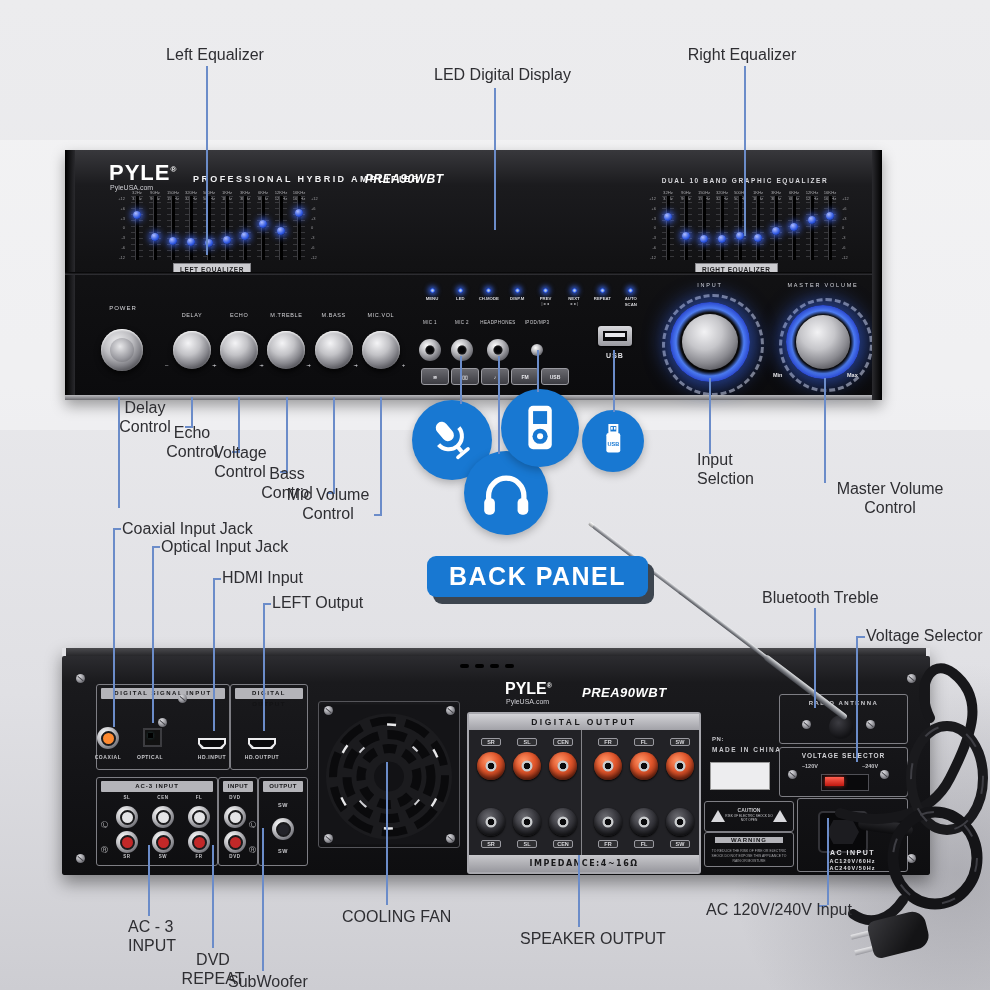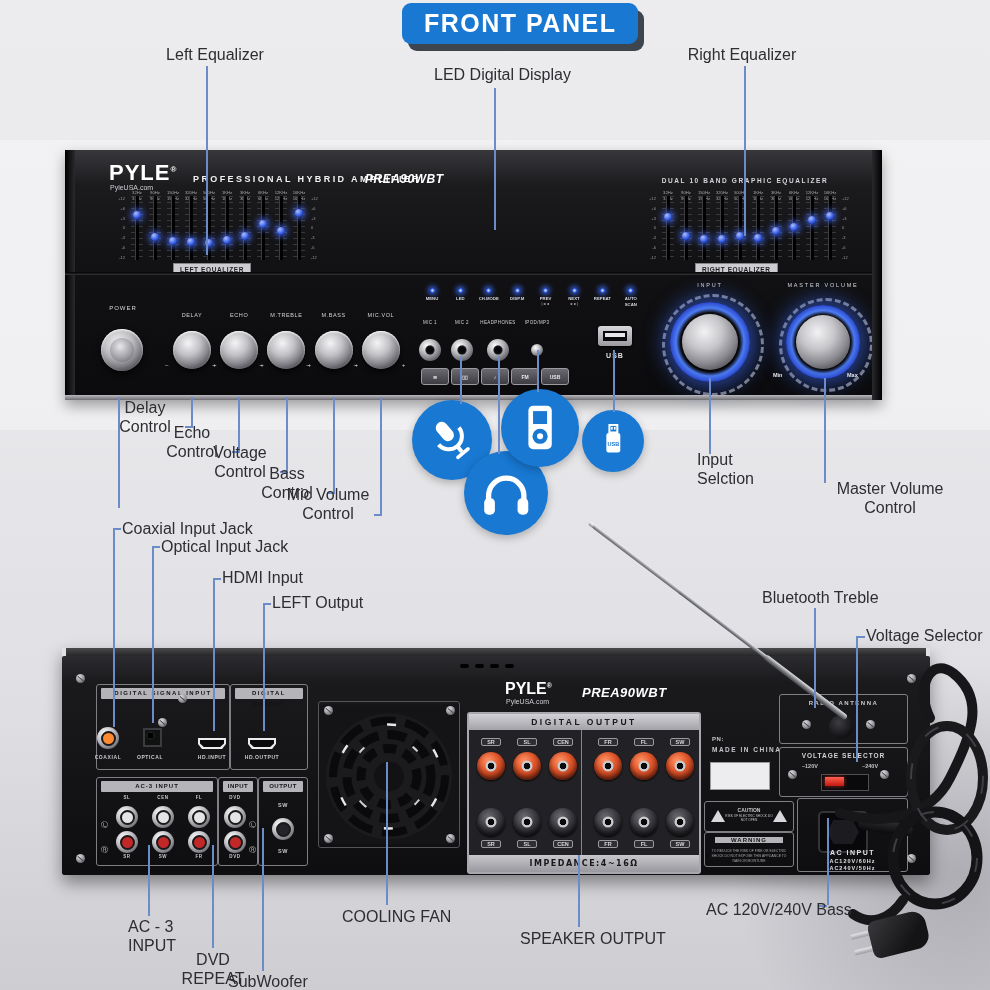--- a/index.html
+++ b/index.html
@@ -198,21 +198,21 @@
   
   #pnrect{position:absolute;background:#ededef;border:1px solid #999;}
 </style>
 </head>
 <body>
 
 <div id="stage">
   <div id="band1"></div>
   <div id="shade-br"></div>
 
-  <div class="badge" style="left:402px;top:3px;">FRONT PANEL</div>
+  <div class="badge" style="left:427px;top:556px;">BACK PANEL</div>
 
   <div class="co ctr" style="left:140px;top:46px;width:150px;">Left Equalizer</div>
   <div class="co ctr" style="left:415px;top:66px;width:175px;">LED Digital Display</div>
   <div class="co ctr" style="left:667px;top:46px;width:150px;">Right Equalizer</div>
   <div class="lv" style="left:206px;top:66px;height:189px;"></div>
   <div class="lv" style="left:494px;top:88px;height:142px;"></div>
   <div class="lv" style="left:744px;top:66px;height:170px;"></div>
 
   <div id="fp">
     <div id="fp-brand"><span>PYLE</span><sup>®</sup></div>
@@ -873,14 +873,14 @@
   <div class="lv" style="left:578px;top:855px;height:72px;"></div>
   <div class="lv" style="left:827px;top:818px;height:87px;"></div>
   <div class="lh" style="left:819px;top:905px;width:8px;"></div>
   <div class="co" style="left:128px;top:918px;width:90px;">AC - 3
 INPUT</div>
   <div class="co ctr" style="left:167px;top:951px;width:92px;">DVD REPEAT
 (L/R)</div>
   <div class="co" style="left:228px;top:973px;">SubWoofer</div>
   <div class="co" style="left:342px;top:908px;">COOLING FAN</div>
   <div class="co" style="left:520px;top:930px;">SPEAKER OUTPUT</div>
-  <div class="co" style="left:706px;top:901px;">AC 120V/240V Bass</div>
+  <div class="co" style="left:706px;top:901px;">AC 120V/240V Input</div>
 </div>
 
 </body></html>

